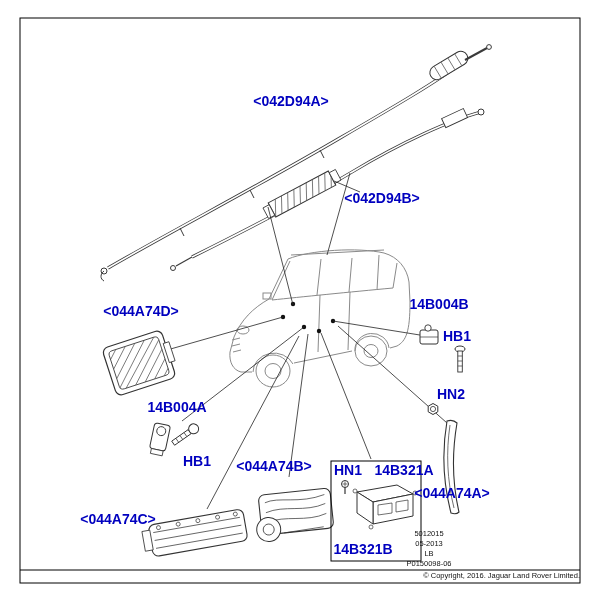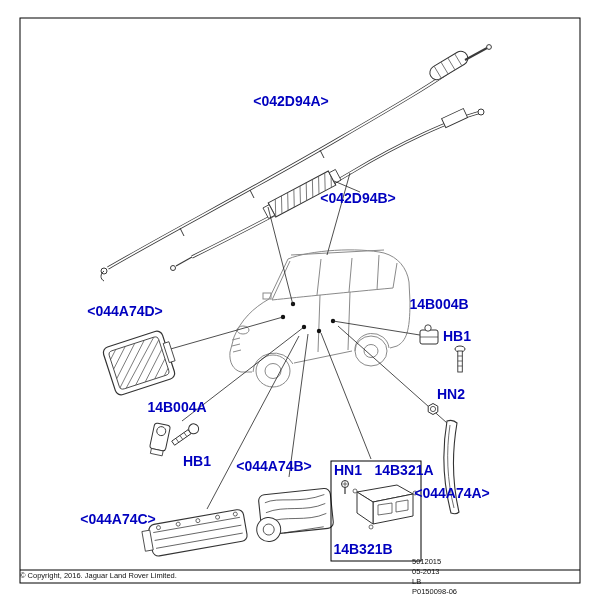--- a/index.html
+++ b/index.html
@@ -1,23 +1,23 @@
 <!DOCTYPE html>
 <html><head>
 <meta charset="utf-8">
 <style>
   html,body{margin:0;padding:0;background:#fff;}
   #stage{position:relative;width:600px;height:600px;background:#fff;overflow:hidden;
          font-family:"Liberation Sans",sans-serif;}
   #drawing{position:absolute;left:0;top:0;}
   .lbl{position:absolute;transform:translate(-50%,-50%);font-weight:bold;font-size:14px;
        color:#0000bf;white-space:nowrap;cursor:pointer;z-index:5;}
-  .docinfo{position:absolute;left:412px;top:529px;width:82px;
-           font-size:7.5px;line-height:10px;color:#111;margin-top:28px;}
-  .copyright{position:absolute;left:20px;top:571px;width:560px;text-align:left;
+  .docinfo{position:absolute;left:388px;top:529px;width:82px;text-align:center;
+           font-size:7.5px;line-height:10px;color:#111;}
+  .copyright{position:absolute;left:20px;top:571px;width:560px;text-align:right;
              font-size:7.5px;color:#111;}
 </style>
 </head>
 <body>
 
 <div id="stage">
 
   <svg id="drawing" width="600" height="600" viewBox="0 0 600 600">
 
     <rect x="20" y="18" width="560" height="565" fill="none" stroke="#000" stroke-width="1"></rect>
@@ -206,22 +206,22 @@
       <polygon points="357,492 373,502 373,524 357,513"></polygon>
       <polygon points="378,505 392,503 392,513 378,515" stroke-width="0.7"></polygon>
       <polygon points="396,502 408,500 408,510 396,512" stroke-width="0.7"></polygon>
       <circle cx="355" cy="491" r="2" stroke-width="0.7"></circle>
       <circle cx="415" cy="493" r="2" stroke-width="0.7"></circle>
       <circle cx="371" cy="527" r="2" stroke-width="0.7"></circle>
     </g>
   </svg>
 
   <span class="lbl" style="left:291px;top:101px">&lt;042D94A&gt;</span>
-  <span class="lbl" style="left:358px;top:198px">&lt;042D94B&gt;</span>
-  <span class="lbl" style="left:125px;top:311px">&lt;044A74D&gt;</span>
+  <span class="lbl" style="left:382px;top:198px">&lt;042D94B&gt;</span>
+  <span class="lbl" style="left:141px;top:311px">&lt;044A74D&gt;</span>
   <span class="lbl" style="left:439px;top:304px">14B004B</span>
   <span class="lbl" style="left:457px;top:336px">HB1</span>
   <span class="lbl" style="left:451px;top:394px">HN2</span>
   <span class="lbl" style="left:452px;top:493px">&lt;044A74A&gt;</span>
   <span class="lbl" style="left:177px;top:407px">14B004A</span>
   <span class="lbl" style="left:197px;top:461px">HB1</span>
   <span class="lbl" style="left:274px;top:466px">&lt;044A74B&gt;</span>
   <span class="lbl" style="left:118px;top:519px">&lt;044A74C&gt;</span>
   <span class="lbl" style="left:348px;top:470px">HN1</span>
   <span class="lbl" style="left:404px;top:470px">14B321A</span>

